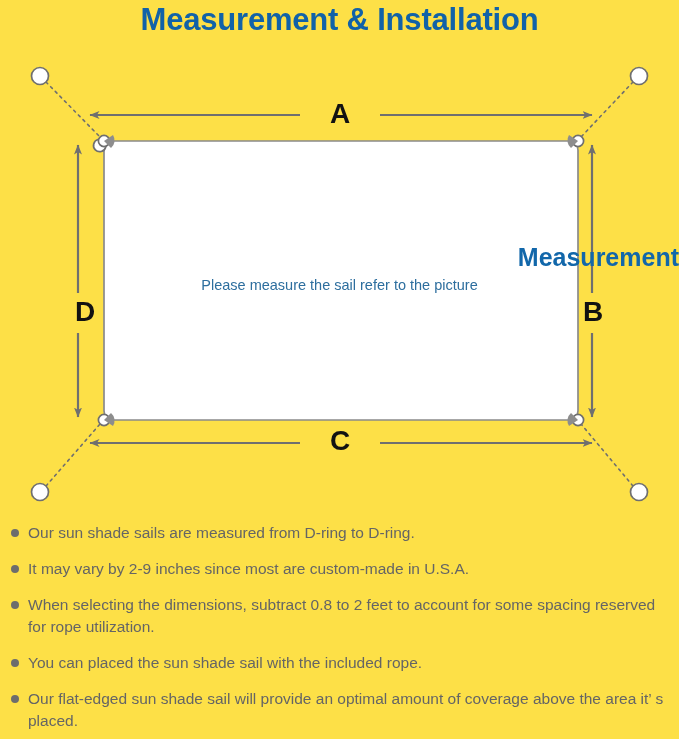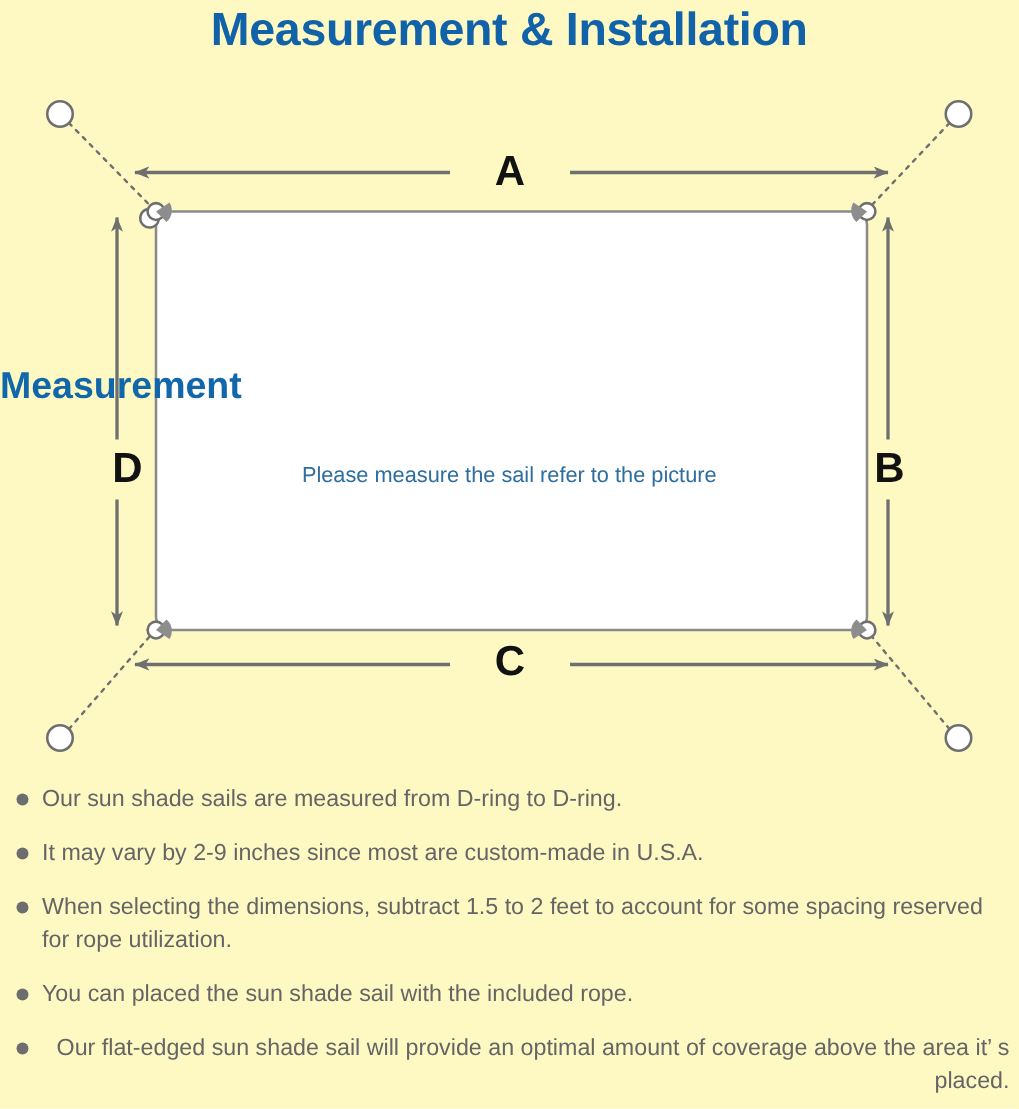--- a/index.html
+++ b/index.html
@@ -13,21 +13,21 @@
     height: 739px;
     position: relative;
     font-family: "Liberation Sans", "DejaVu Sans", sans-serif;
     overflow: hidden;
   }
 
   #page {
     position: relative;
     width: 679px;
     height: 739px;
-    background: #fef9c3;
+    background: #fde047;
   }
 
   
   .page-title {
     position: absolute;
     left: 0;
     top: 0;
     width: 679px;
     height: 42px;
     line-height: 40px;
@@ -49,36 +49,35 @@
   }
   .diagram svg {
     display: block;
   }
 
   .center-title {
     position: absolute;
     left: 0;
     top: 198px;
     width: 679px;
-    text-align: left;
+    text-align: right;
     font-size: 25px;
     font-weight: bold;
     color: #1267aa;
     white-space: nowrap;
   }
   .center-sub {
     position: absolute;
     left: 0;
     top: 232px;
     width: 679px;
     text-align: center;
     font-size: 14.5px;
     color: #2d6e9e;
     white-space: nowrap;
-    margin-top: 32px;
   }
 
   .dim-label {
     position: absolute;
     font-size: 28px;
     font-weight: bold;
     color: #121212;
     text-align: center;
     line-height: 1;
   }
@@ -96,21 +95,21 @@
   }
   .note-item {
     position: relative;
     padding-left: 28px;
     margin-bottom: 14px;
     font-size: 15.5px;
     line-height: 1.42;
     color: #656565;
     padding-right: 6px;
   }
-  .note-item:last-child { margin-bottom: 0; text-align: right; }
+  .note-item:last-child { margin-bottom: 0; }
   .note-bullet {
     position: absolute;
     left: 11px;
     top: 7px;
     width: 8px;
     height: 8px;
     border-radius: 50%;
     background: #6d6d6d;
     display: block;
   }
@@ -192,21 +191,21 @@
     <div class="note-item">
       <span class="note-bullet"></span>
       <span class="note-text">Our sun shade sails are measured from D-ring to D-ring.</span>
     </div>
     <div class="note-item">
       <span class="note-bullet"></span>
       <span class="note-text">It may vary by 2-9 inches since most are custom-made in U.S.A.</span>
     </div>
     <div class="note-item">
       <span class="note-bullet"></span>
-      <span class="note-text">When selecting the dimensions, subtract 1.5 to 2 feet to account for some spacing reserved for rope utilization.</span>
+      <span class="note-text">When selecting the dimensions, subtract 0.8 to 2 feet to account for some spacing reserved for rope utilization.</span>
     </div>
     <div class="note-item">
       <span class="note-bullet"></span>
       <span class="note-text">You can placed the sun shade sail with the included rope.</span>
     </div>
     <div class="note-item">
       <span class="note-bullet"></span>
       <span class="note-text">Our flat-edged sun shade sail will provide an optimal amount of coverage above the area it’ s placed.</span>
     </div>
   </div>

